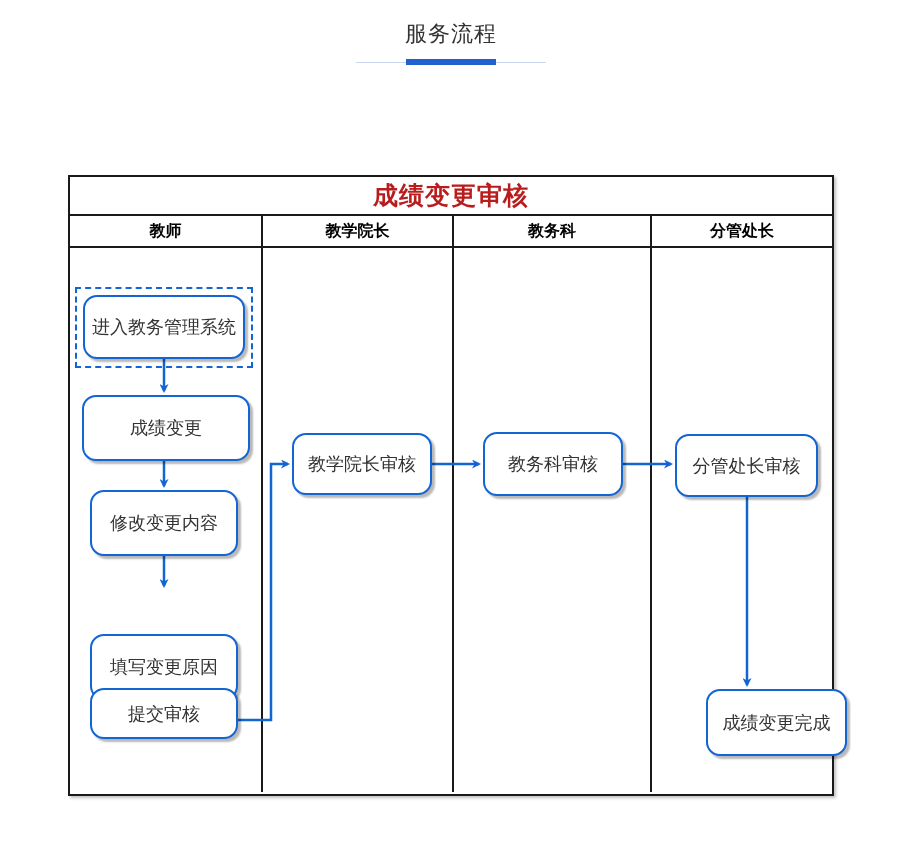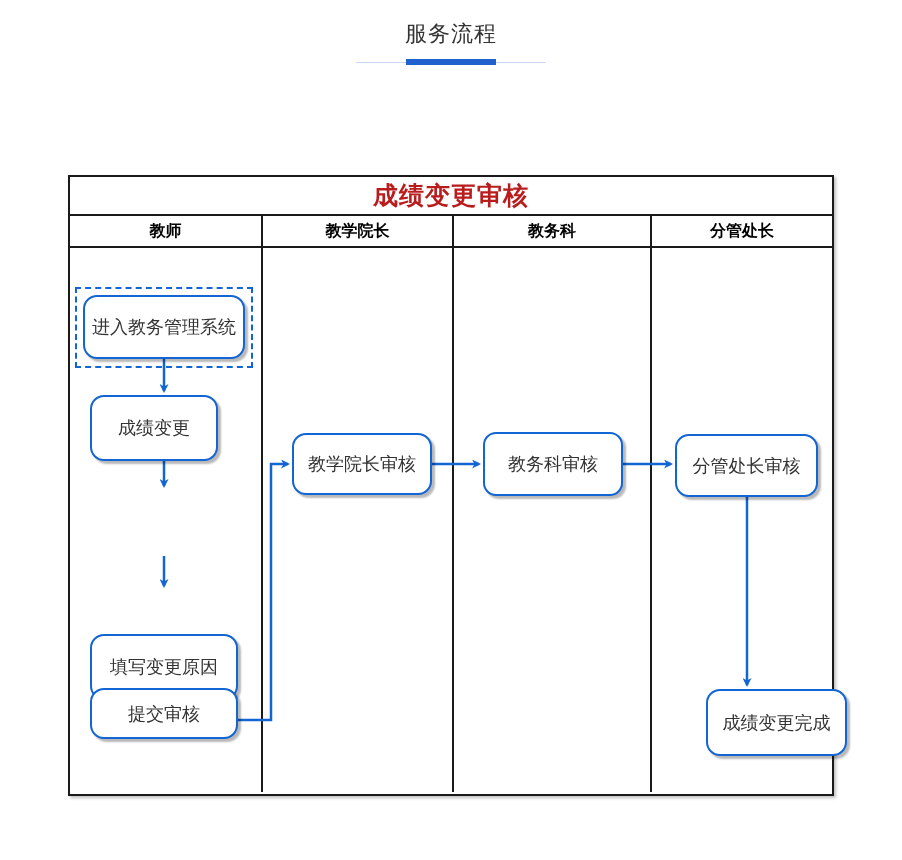--- a/index.html
+++ b/index.html
@@ -33,26 +33,26 @@
   .divider-2 { left: 382px; }
   .divider-3 { left: 580px; }
 
   
   .node { position: absolute; background: #ffffff; border: 2.5px solid #1265d2; border-radius: 14px;
     display: flex; align-items: center; justify-content: center; font-size: 18px; color: #333333;
     box-shadow: 3px 3px 2px rgba(0,0,0,0.28); z-index: 2; }
   .start-group { position: absolute; left: 5px; top: 39px; width: 178px; height: 81px;
     border: 2px dashed #1265d2; z-index: 1; }
   .node-1 { left: 13px;  top: 47px;  width: 162px; height: 64px; }
-  .node-2 { left: 20px;  top: 147px; width: 128px; height: 66px; text-align: center; }
+  .node-2 { left: 12px;  top: 147px; width: 168px; height: 66px; text-align: center; }
   .node-3 { left: 20px;  top: 242px; width: 148px; height: 66px; }
   .node-4 { left: 20px;  top: 342px; width: 148px; height: 66px; margin-top: 44px; }
   .node-5 { left: 20px;  top: 440px; width: 148px; height: 51px; }
   .node-6 { left: 222px; top: 185px; width: 140px; height: 62px; }
-  .node-7 { left: 413px; top: 184px; width: 140px; height: 64px; border-radius: 13px; }
+  .node-7 { left: 413px; top: 184px; width: 140px; height: 64px; }
   .node-8 { left: 605px; top: 186px; width: 143px; height: 63px; }
   .node-9 { left: 636px; top: 441px; width: 141px; height: 67px; }
 
   .connectors { position: absolute; left: 0; top: 0; width: 762px; height: 544px; z-index: 1; }
 </style>
 </head>
 <body>
 
 <div class="page-header">
   <div class="page-title">服务流程</div>
@@ -93,20 +93,21 @@
 
       <line x1="362" y1="216" x2="409" y2="216" stroke="#1265d2" stroke-width="2.5" marker-end="url(#arrow)"></line>
       <line x1="553" y1="216" x2="601" y2="216" stroke="#1265d2" stroke-width="2.5" marker-end="url(#arrow)"></line>
 
       <line x1="677" y1="249" x2="677" y2="437" stroke="#1265d2" stroke-width="2.5" marker-end="url(#arrow)"></line>
     </svg>
 
     <div class="start-group"></div>
     <div class="node node-1">进入教务管理系统</div>
     <div class="node node-2">成绩变更</div>
+    <div class="node node-3">修改变更内容</div>
     <div class="node node-4">填写变更原因</div>
     <div class="node node-5">提交审核</div>
     <div class="node node-6">教学院长审核</div>
     <div class="node node-7">教务科审核</div>
     <div class="node node-8">分管处长审核</div>
     <div class="node node-9">成绩变更完成</div>
   </div>
 </div>
 
 </body></html>

